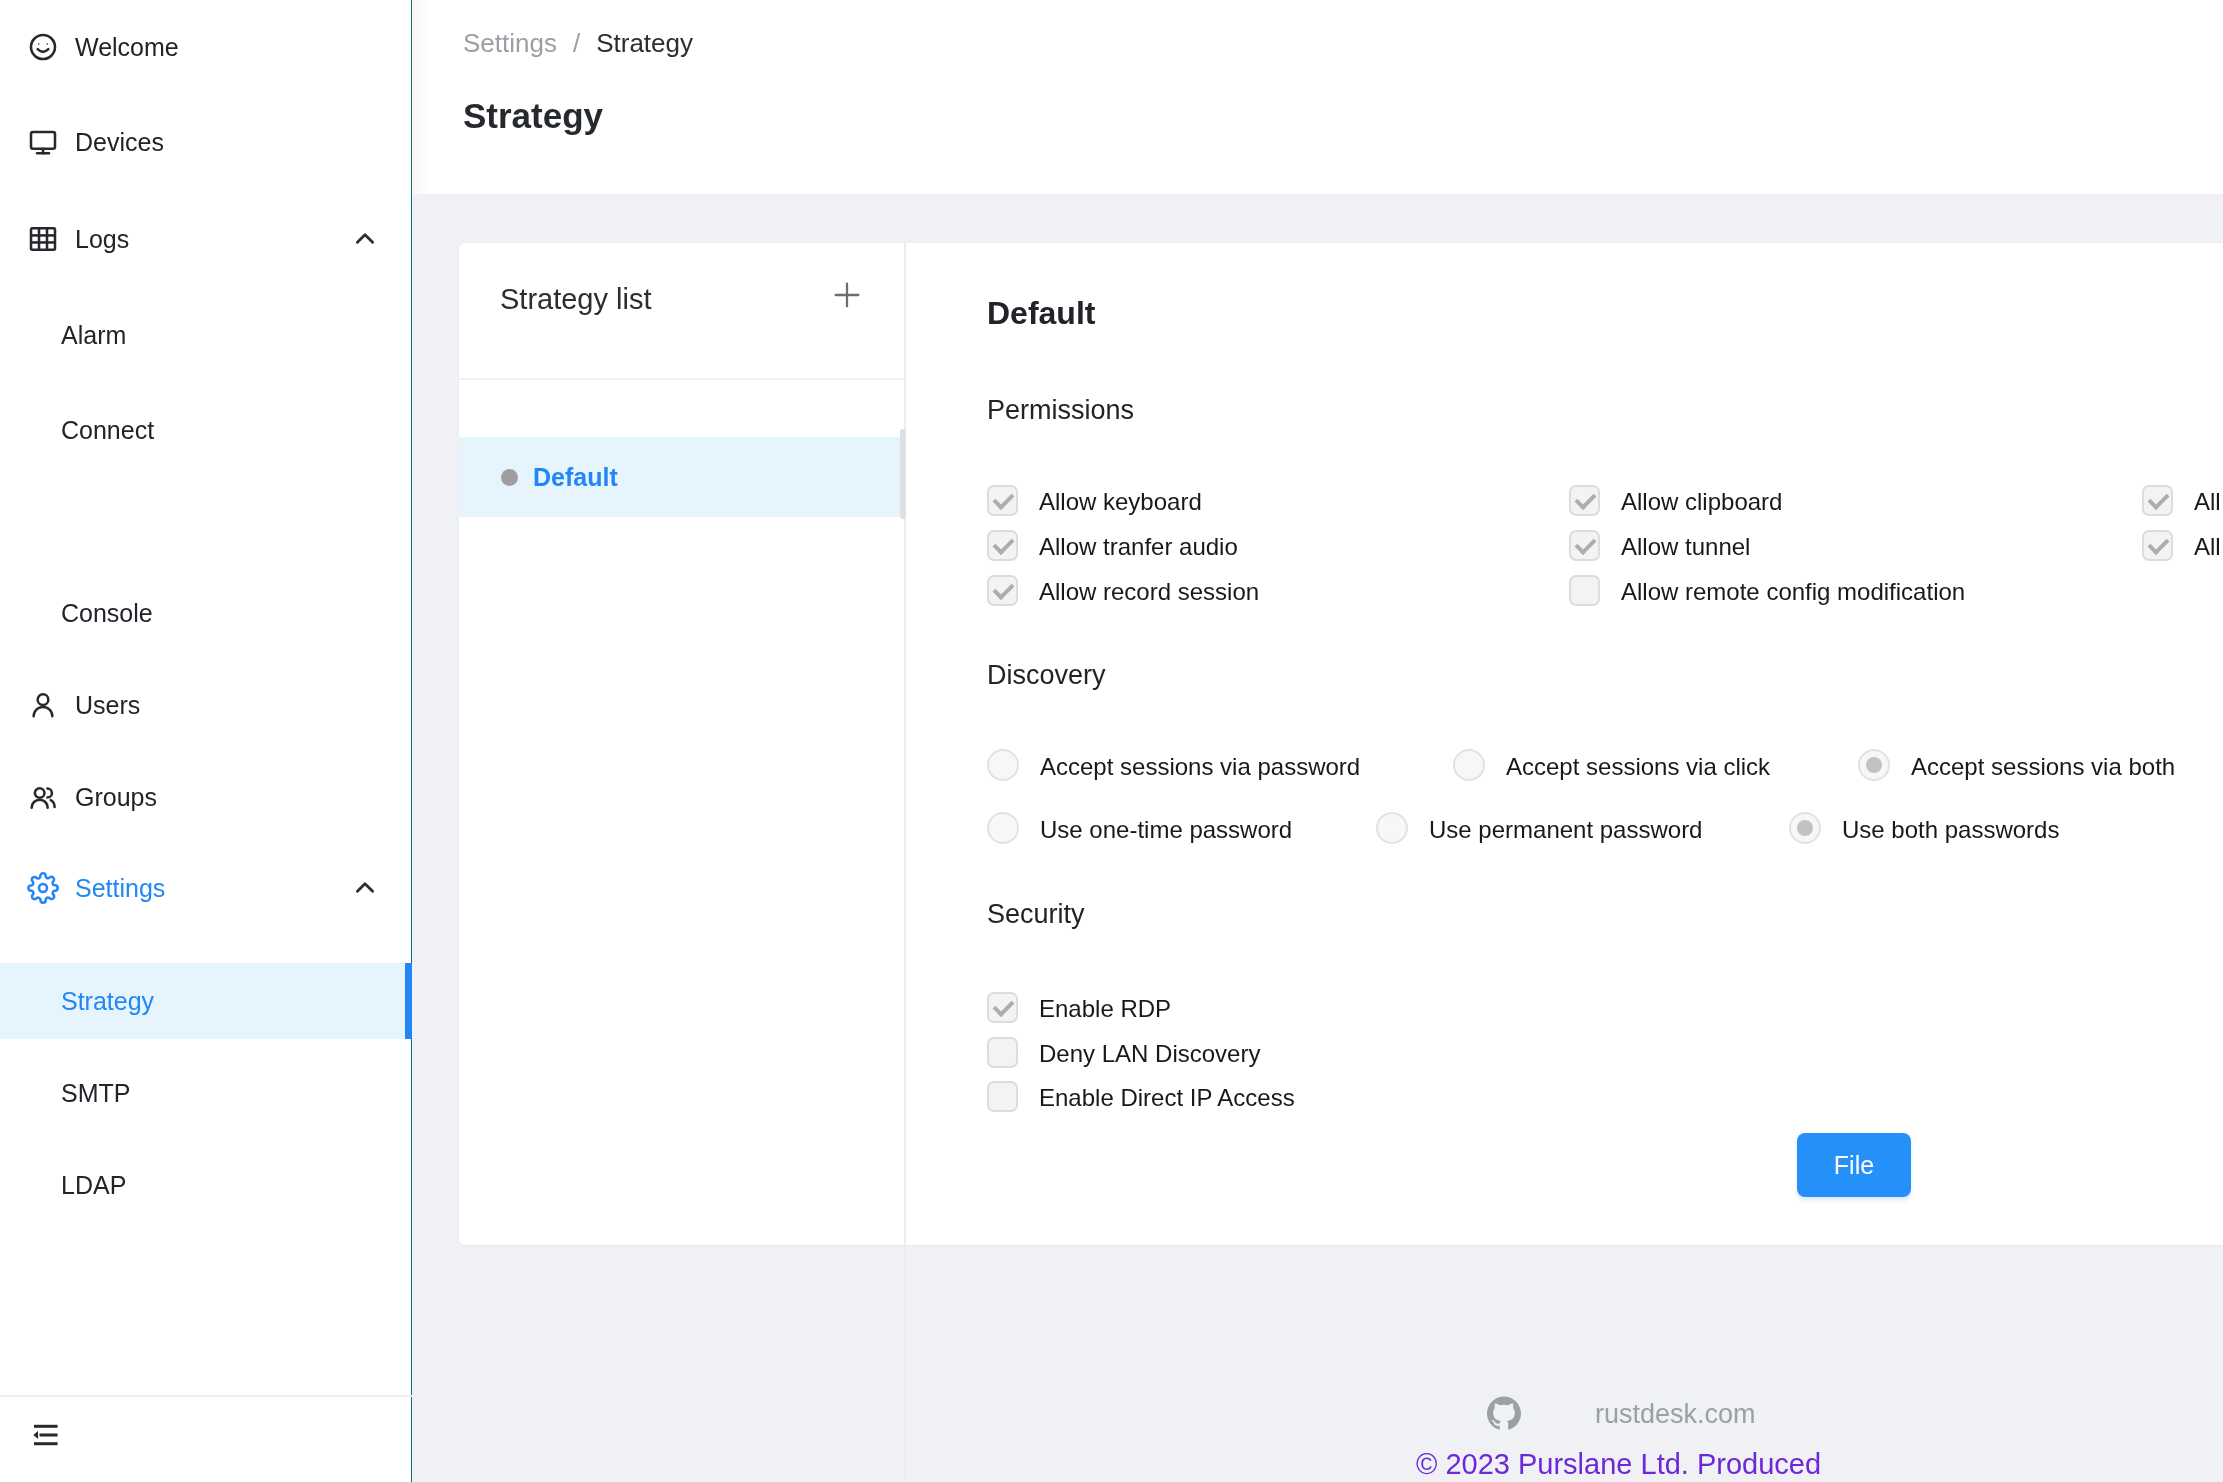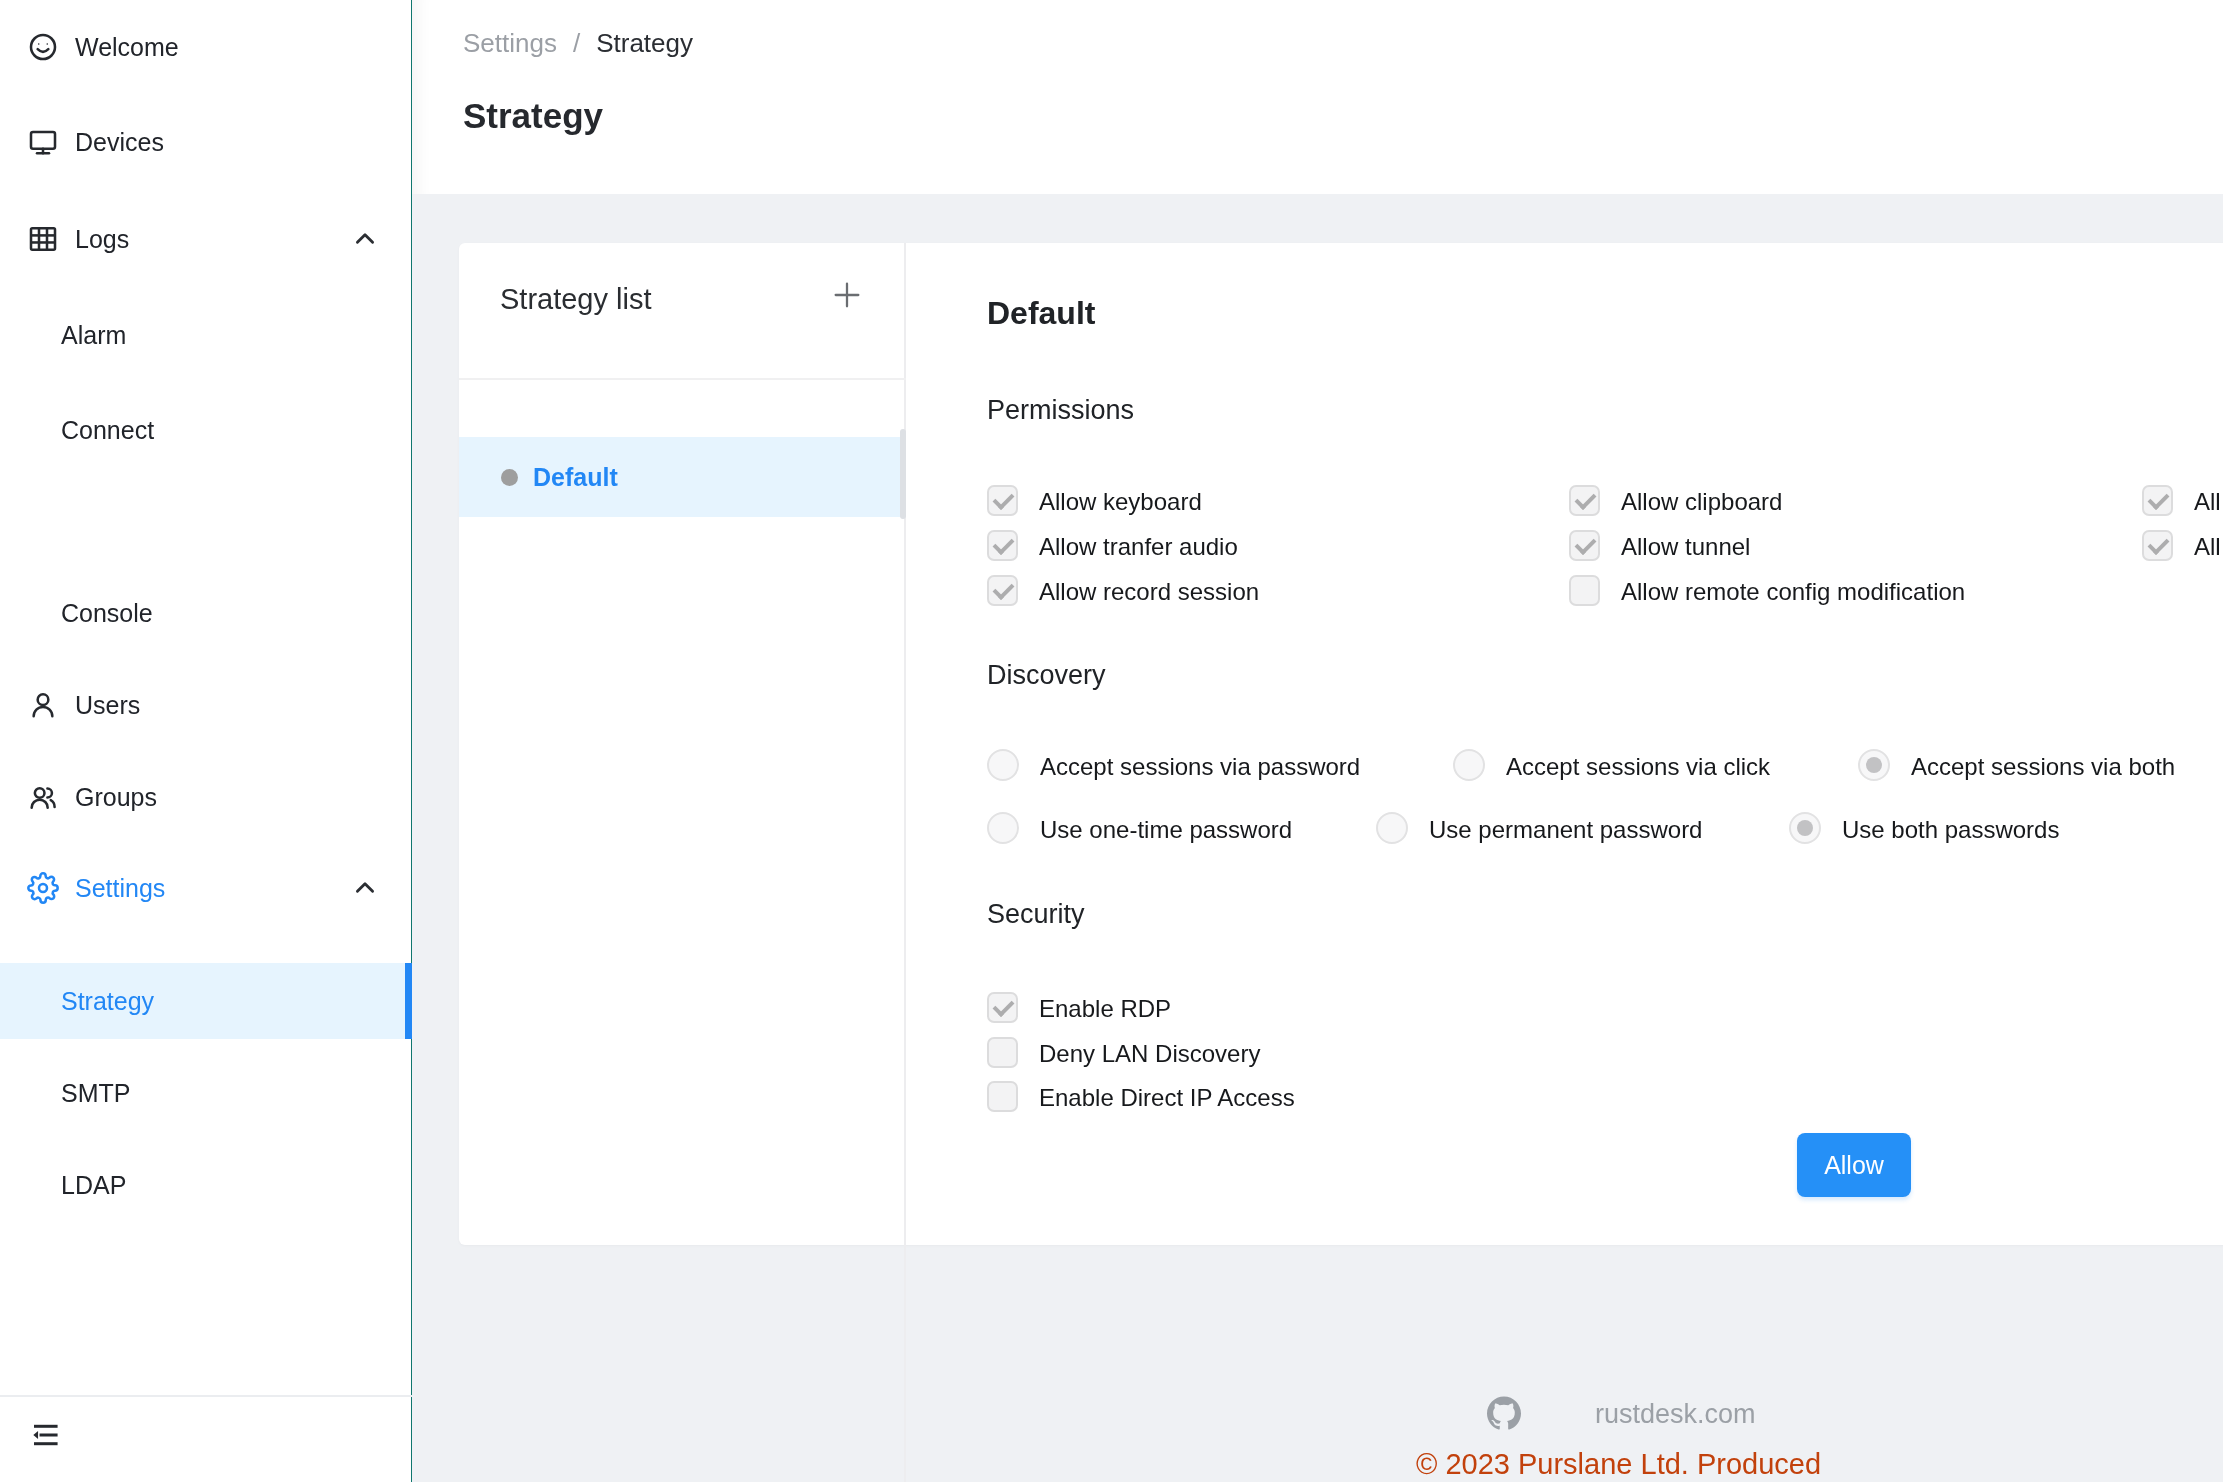--- a/index.html
+++ b/index.html
@@ -100,21 +100,21 @@
   .edit-btn {
     position:absolute; left:810px; top:890px; width:114px; height:64px;
     background:#2590f7; color:#ffffff; font-size:25px; font-family:inherit;
     border:none; border-radius:8px; cursor:pointer;
     box-shadow:0 3px 4px rgba(33,136,243,0.18);
   }
 
   
   .footer-github { position:absolute; left:1487px; top:1396px; width:34px; height:34px; cursor:pointer; }
   .footer-link { position:absolute; left:1595px; top:1399px; font-size:27px; color:#9ba0a6; cursor:pointer; }
-  .footer-copy { position:absolute; left:1416px; top:1448px; font-size:29px; color:#c2410c; white-space:nowrap; }
+  .footer-copy { position:absolute; left:1416px; top:1448px; font-size:29px; color:#6d28d9; white-space:nowrap; }
 </style>
 </head>
 <body>
 
 <aside class="sidebar">
 
   <div class="nav-item" style="top:25px">
     <span class="nav-icon">
       <svg viewBox="0 0 24 24" width="32" height="32" fill="none" stroke="#26292e" stroke-width="1.9" stroke-linecap="round">
         <circle cx="12" cy="12" r="9"></circle>
@@ -332,21 +332,21 @@
     </label>
     <label class="opt" style="left:0;top:793px">
       <span class="checkbox"></span>
       <span class="opt-label">Deny LAN Discovery</span>
     </label>
     <label class="opt" style="left:0;top:837px">
       <span class="checkbox"></span>
       <span class="opt-label">Enable Direct IP Access</span>
     </label>
 
-    <button class="edit-btn">Allow</button>
+    <button class="edit-btn">File</button>
   </div>
 </section>
 
 <div class="footer-github">
   <svg viewBox="0 0 24 24" width="34" height="34" fill="#9ba0a6">
     <path d="M12 .297c-6.63 0-12 5.373-12 12 0 5.303 3.438 9.8 8.205 11.385.6.113.82-.258.82-.577 0-.285-.01-1.04-.015-2.04-3.338.724-4.042-1.61-4.042-1.61-.546-1.385-1.333-1.754-1.333-1.754-1.087-.744.084-.729.084-.729 1.205.084 1.838 1.236 1.838 1.236 1.07 1.835 2.809 1.305 3.495.998.108-.776.417-1.305.76-1.605-2.665-.3-5.466-1.332-5.466-5.93 0-1.31.465-2.38 1.235-3.22-.135-.303-.54-1.523.105-3.176 0 0 1.005-.322 3.3 1.23.96-.267 1.98-.399 3-.405 1.02.006 2.04.138 3 .405 2.28-1.552 3.285-1.23 3.285-1.23.645 1.653.24 2.873.12 3.176.765.84 1.23 1.91 1.23 3.22 0 4.61-2.805 5.625-5.475 5.92.42.36.81 1.096.81 2.22 0 1.606-.015 2.896-.015 3.286 0 .315.21.69.825.57C20.565 22.092 24 17.592 24 12.297c0-6.627-5.373-12-12-12"></path>
   </svg>
 </div>
 <a class="footer-link">rustdesk.com</a>
 <div class="footer-copy">© 2023 Purslane Ltd. Produced</div>

